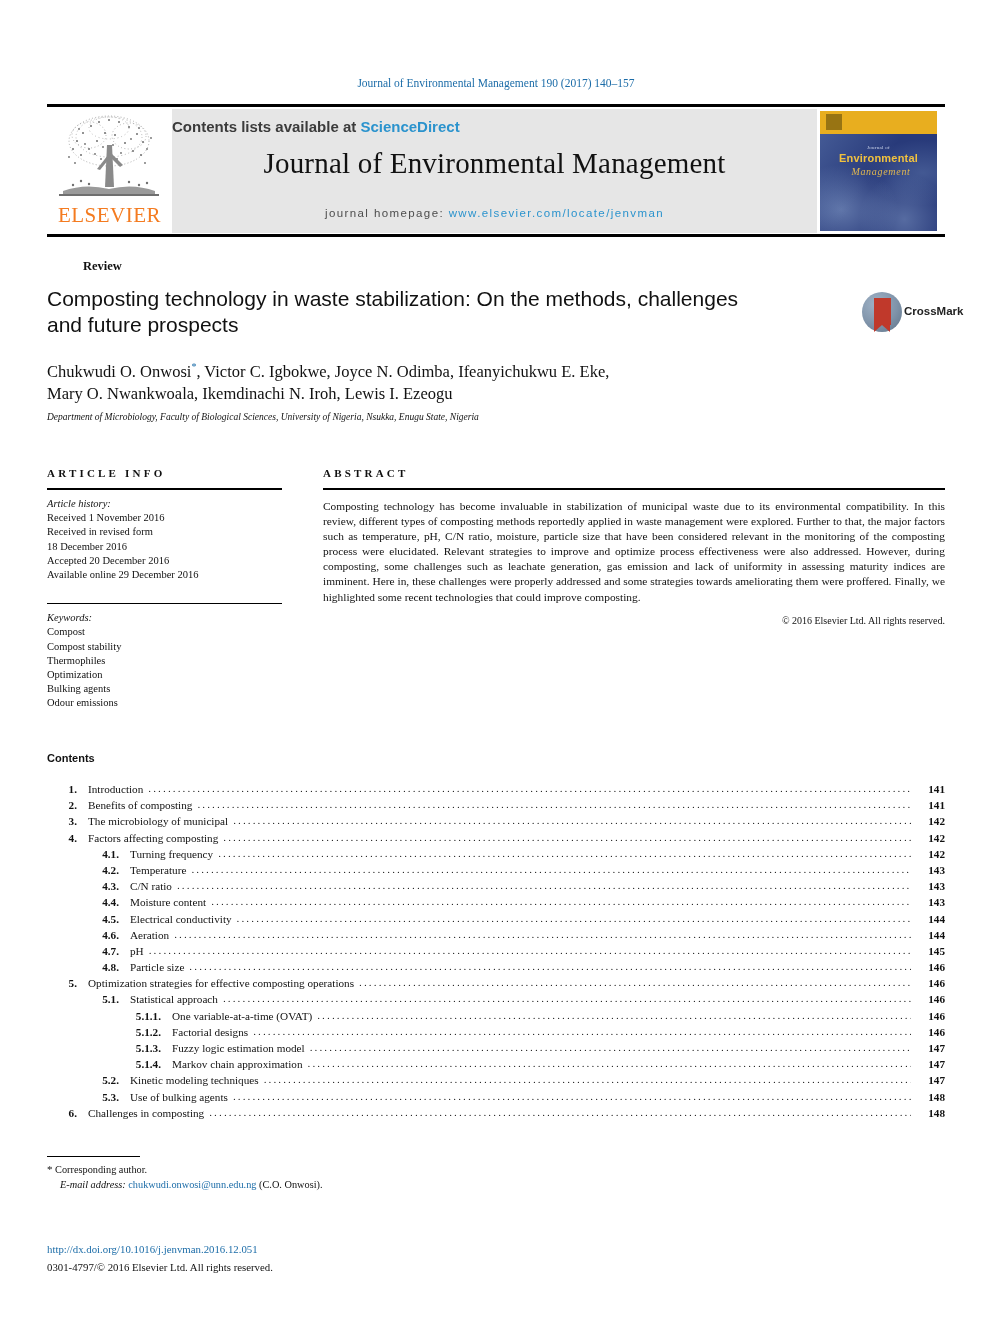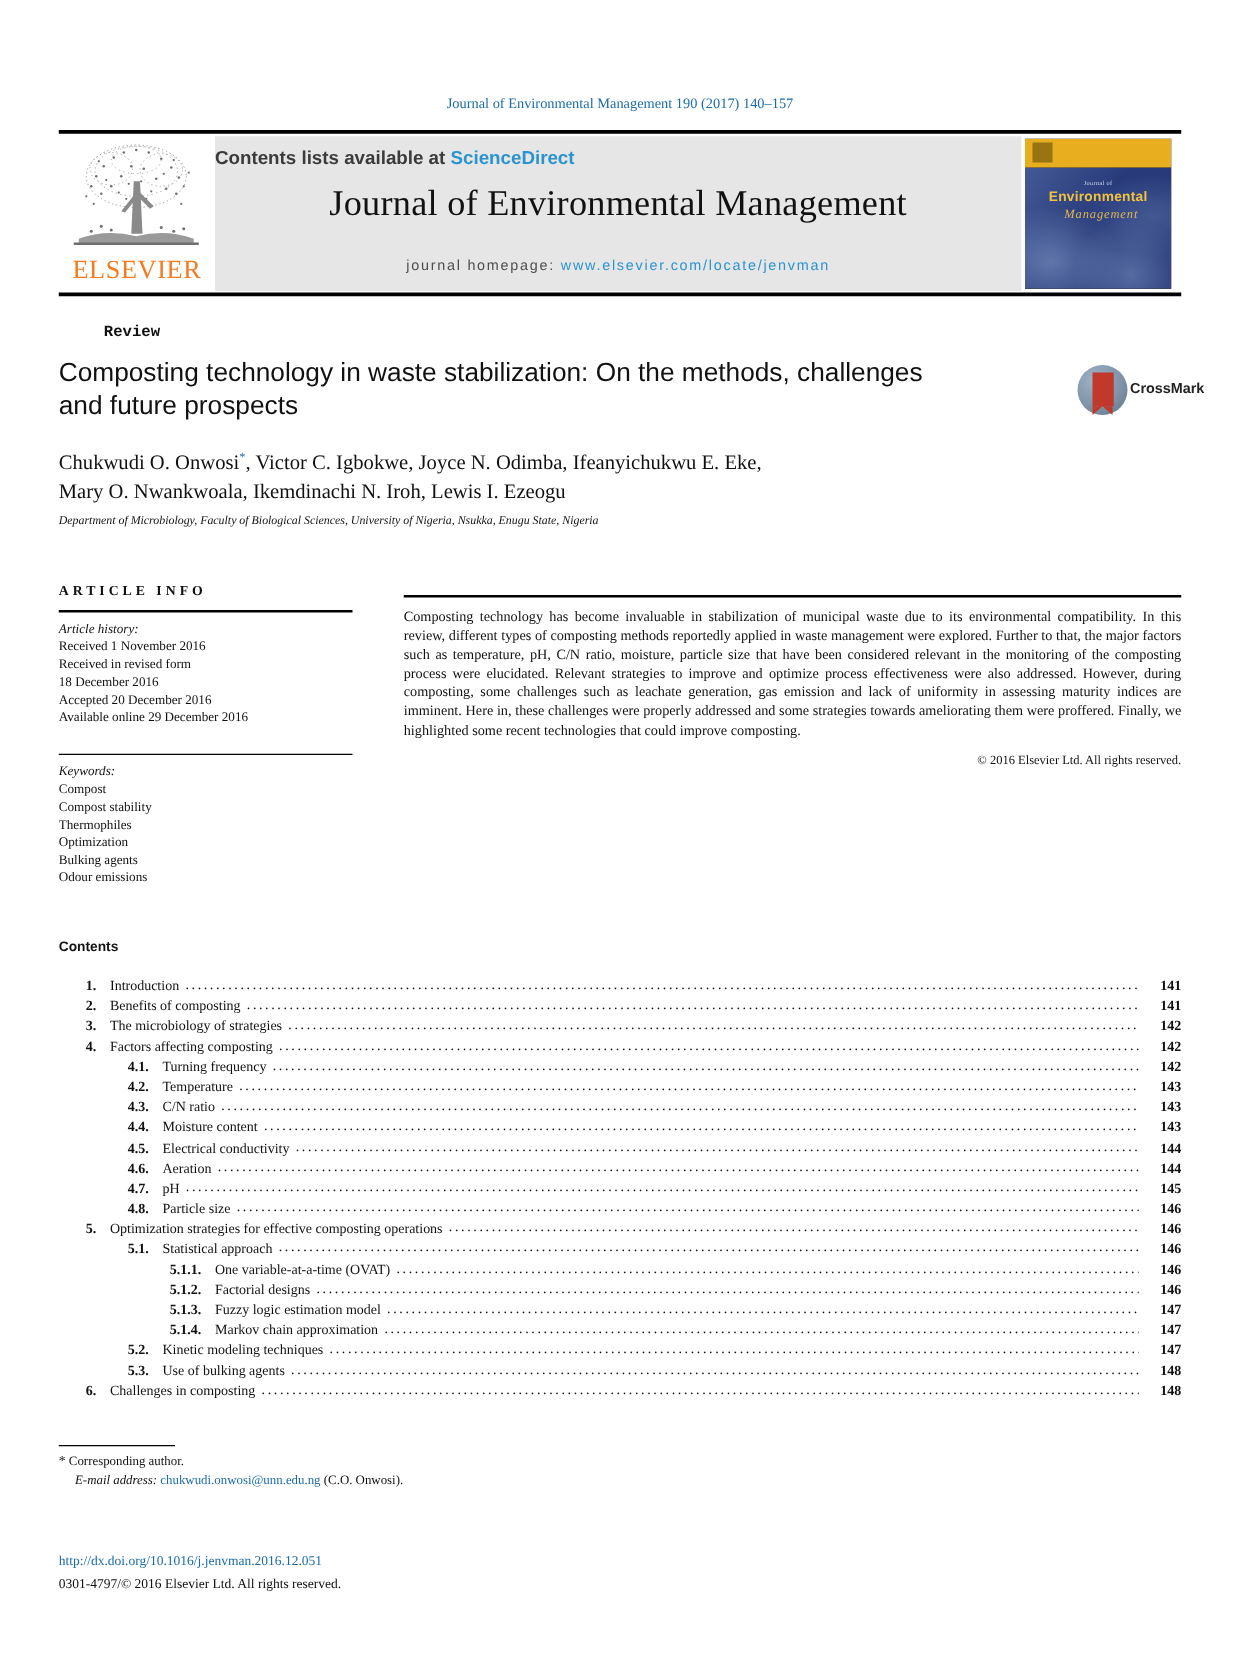--- a/index.html
+++ b/index.html
@@ -197,21 +197,21 @@
     font-style: italic;
     font-size: 10px;
     color: #e2b84f;
     letter-spacing: 0.7px;
   }
 
   
   .article-type {
     position: absolute;
     left: 47px; top: 259px;
-    font-family: Liberation Mono, monospace;
+    font-family: Liberation Serif, serif;
     font-weight: bold;
     font-size: 12.5px;
     color: #111;
     padding-left: 36px;
   }
   .paper-title {
     position: absolute;
     left: 47px; top: 286px;
     width: 700px;
     font-family: Liberation Sans, sans-serif;
@@ -562,20 +562,21 @@
         <div>Compost stability</div>
         <div>Thermophiles</div>
         <div>Optimization</div>
         <div>Bulking agents</div>
         <div>Odour emissions</div>
       </div>
     </div>
   </div>
 
   <div class="abs-col">
+    <div class="sec-head">ABSTRACT</div>
     <div class="hr-thick"></div>
     <div class="abs-body">Composting technology has become invaluable in stabilization of municipal waste due to its environmental compatibility. In this review, different types of composting methods reportedly applied in waste management were explored. Further to that, the major factors such as temperature, pH, C/N ratio, moisture, particle size that have been considered relevant in the monitoring of the composting process were elucidated. Relevant strategies to improve and optimize process effectiveness were also addressed. However, during composting, some challenges such as leachate generation, gas emission and lack of uniformity in assessing maturity indices are imminent. Here in, these challenges were properly addressed and some strategies towards ameliorating them were proffered. Finally, we highlighted some recent technologies that could improve composting.</div>
     <div class="abs-copy">© 2016 Elsevier Ltd. All rights reserved.</div>
   </div>
 
   <div class="contents-head">Contents</div>
   <div class="toc" id="toc">
       <div class="toc-row lvl1">
         <span class="toc-num">1.</span>
         <span class="toc-label">Introduction</span>
@@ -583,21 +584,21 @@
         <span class="toc-page">141</span>
       </div>
       <div class="toc-row lvl1">
         <span class="toc-num">2.</span>
         <span class="toc-label">Benefits of composting</span>
         <span class="toc-dots">........................................................................................................................................................................................................</span>
         <span class="toc-page">141</span>
       </div>
       <div class="toc-row lvl1">
         <span class="toc-num">3.</span>
-        <span class="toc-label">The microbiology of strategies</span>
+        <span class="toc-label">The microbiology of municipal</span>
         <span class="toc-dots">........................................................................................................................................................................................................</span>
         <span class="toc-page">142</span>
       </div>
       <div class="toc-row lvl1">
         <span class="toc-num">4.</span>
         <span class="toc-label">Factors affecting composting</span>
         <span class="toc-dots">........................................................................................................................................................................................................</span>
         <span class="toc-page">142</span>
       </div>
       <div class="toc-row lvl2">

